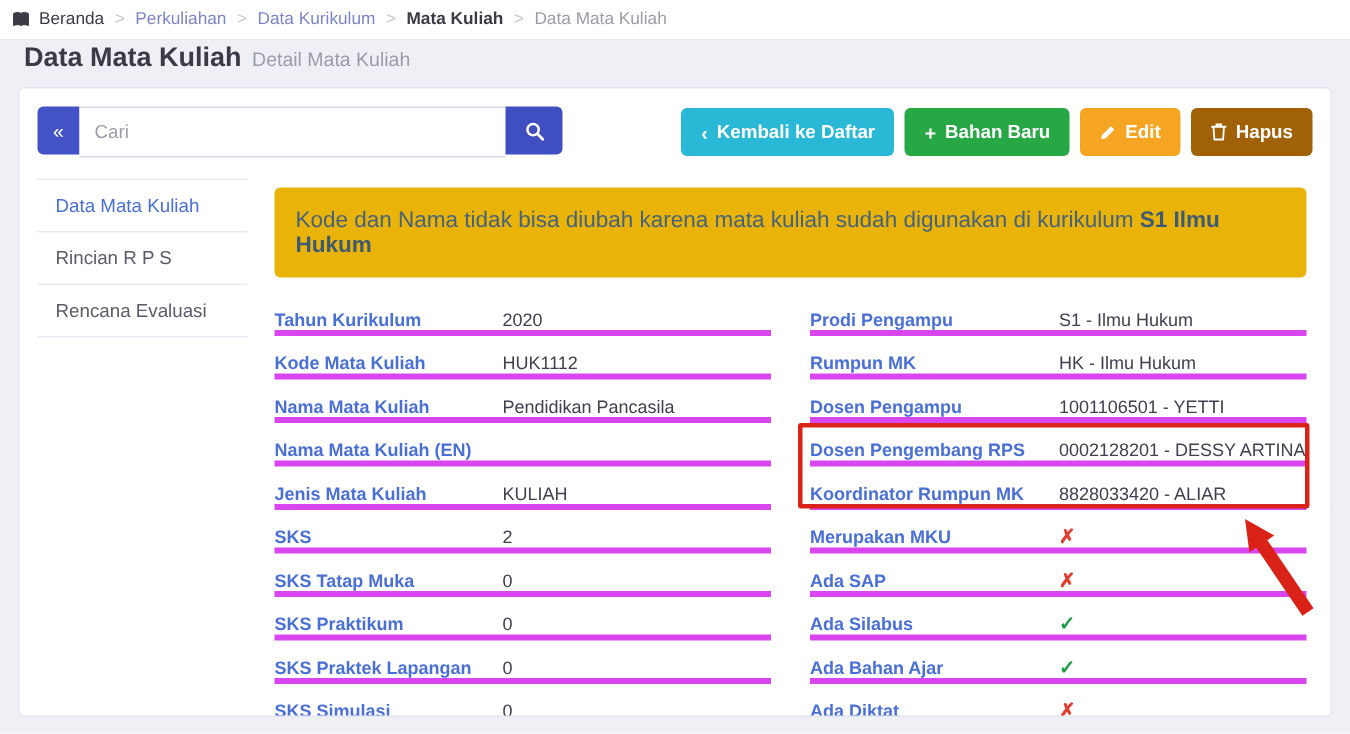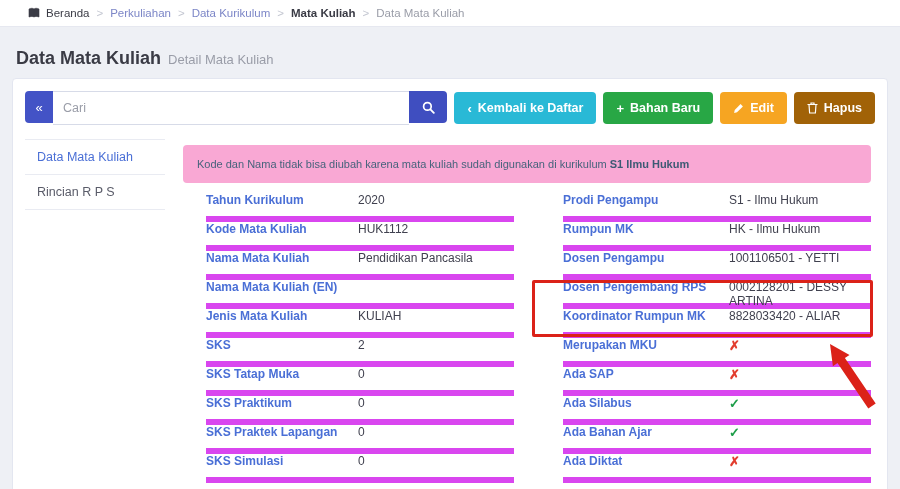--- a/index.html
+++ b/index.html
@@ -7,36 +7,36 @@
   body {
     background: #eef0f5;
     font-family: "Liberation Sans", sans-serif;
     font-size: 12px;
     color: #3a3b45;
   }
   
   .topbar {
     background: #fff;
     border-bottom: 1px solid #e6e8f0;
-    padding: 7px 28px;
+    padding: 7px 8px;
     font-size: 11.5px;
     color: #8a8fa3;
     display: flex;
     align-items: center;
     gap: 7px;
   }
   .crumb { text-decoration: none; color: #7c86c7; cursor: pointer; }
   .crumb.first { color: #3a3b45; }
   .crumb.bold { color: #3a3b45; font-weight: bold; }
   .crumb.current { color: #9a9da8; cursor: default; }
   .sep { color: #c3c6d1; }
   .crumb-icon { display: inline-flex; margin-right: -1px; }
 
   
-  .title-row { padding: 21px 16px 9px; }
+  .title-row { padding: 1px 16px 9px; }
   .page-title { font-size: 18px; font-weight: bold; color: #3a3b45; }
   .page-subtitle { font-size: 13px; color: #9a9da8; margin-left: 7px; }
 
   
   .card {
     background: #fff;
     margin: 0 12px;
     border: 1px solid #e3e6f0;
     border-radius: 4px;
     height: 420px;
@@ -48,21 +48,21 @@
     align-items: center;
     padding: 12px;
   }
   .search-group { display: flex; align-items: stretch; }
   .btn-collapse {
     background: #4353c6; color: #fff; border: none;
     width: 28px; height: 32px; border-radius: 4px 0 0 4px;
     font-size: 13px; cursor: pointer;
   }
   .search-input {
-    width: 356px; height: 32px;
+    width: 284px; height: 32px;
     border: 1px solid #d7dbe8; border-left: none; border-right: none;
     padding: 16px 10px; font-size: 12.5px; font-family: "Liberation Sans", sans-serif;
     color: #3a3b45; outline: none;
   }
   .search-input::placeholder { color: #9a9da8; }
   .btn-search {
     background: #3f4ec0; color: #fff; border: none;
     width: 38px; height: 32px; border-radius: 0 4px 4px 0;
     cursor: pointer; display: inline-flex; align-items: center; justify-content: center;
   }
@@ -84,35 +84,35 @@
   .sidebar { width: 140px; border-top: 1px solid #e9ebf2; }
   .side-item {
     padding: 10px 12px;
     border-bottom: 1px solid #e9ebf2;
     color: #5a5c69; font-size: 12.5px; cursor: pointer;
   }
   .side-item.active { color: #4a6fd6; }
   .main { flex: 1; padding: 6px 4px 0 18px; }
 
   .alert {
-    background: #f9a8d4;
+    background: #eab308;
     color: #47637c;
     border-radius: 4px;
     padding: 13px 14px;
-    font-size: 11px;
+    font-size: 15px;
     margin-bottom: 10px;
   }
   .alert b { color: #3d5a74; }
 
   .details { display: flex; gap: 26px; }
   .dcol { flex: 1; }
   .dcol-right { position: relative; }
   .drow {
-    display: flex; align-items: flex-start;
-    height: 29px; border-bottom: 6px solid #d946ef; margin-left: 23px;
+    display: flex; align-items: flex-end;
+    height: 29px; border-bottom: 4px solid #d946ef;
   }
   .dlabel {
     width: 152px; flex-shrink: 0;
     color: #4a6fd6; font-weight: bold; font-size: 12px;
   }
   .dcol-right .dlabel { width: 166px; }
   .dvalue { color: #40414f; font-size: 12px; }
   .mark-check { color: #1e9e4a; font-weight: bold; font-size: 13px; }
   .mark-cross { color: #e23d2e; font-weight: bold; font-size: 13px; }
 
@@ -199,20 +199,21 @@
         <span>Hapus</span>
       </button>
     </div>
   </div>
 
   <div class="content">
 
     <nav class="sidebar">
       <div class="side-item active">Data Mata Kuliah</div>
       <div class="side-item">Rincian R P S</div>
+      <div class="side-item">Rencana Evaluasi</div>
     </nav>
 
     <div class="main">
 
       <div class="alert">
         <span>Kode dan Nama tidak bisa diubah karena mata kuliah sudah digunakan di kurikulum</span>
         <b>S1 Ilmu Hukum</b>
       </div>
 
       <div class="details">

